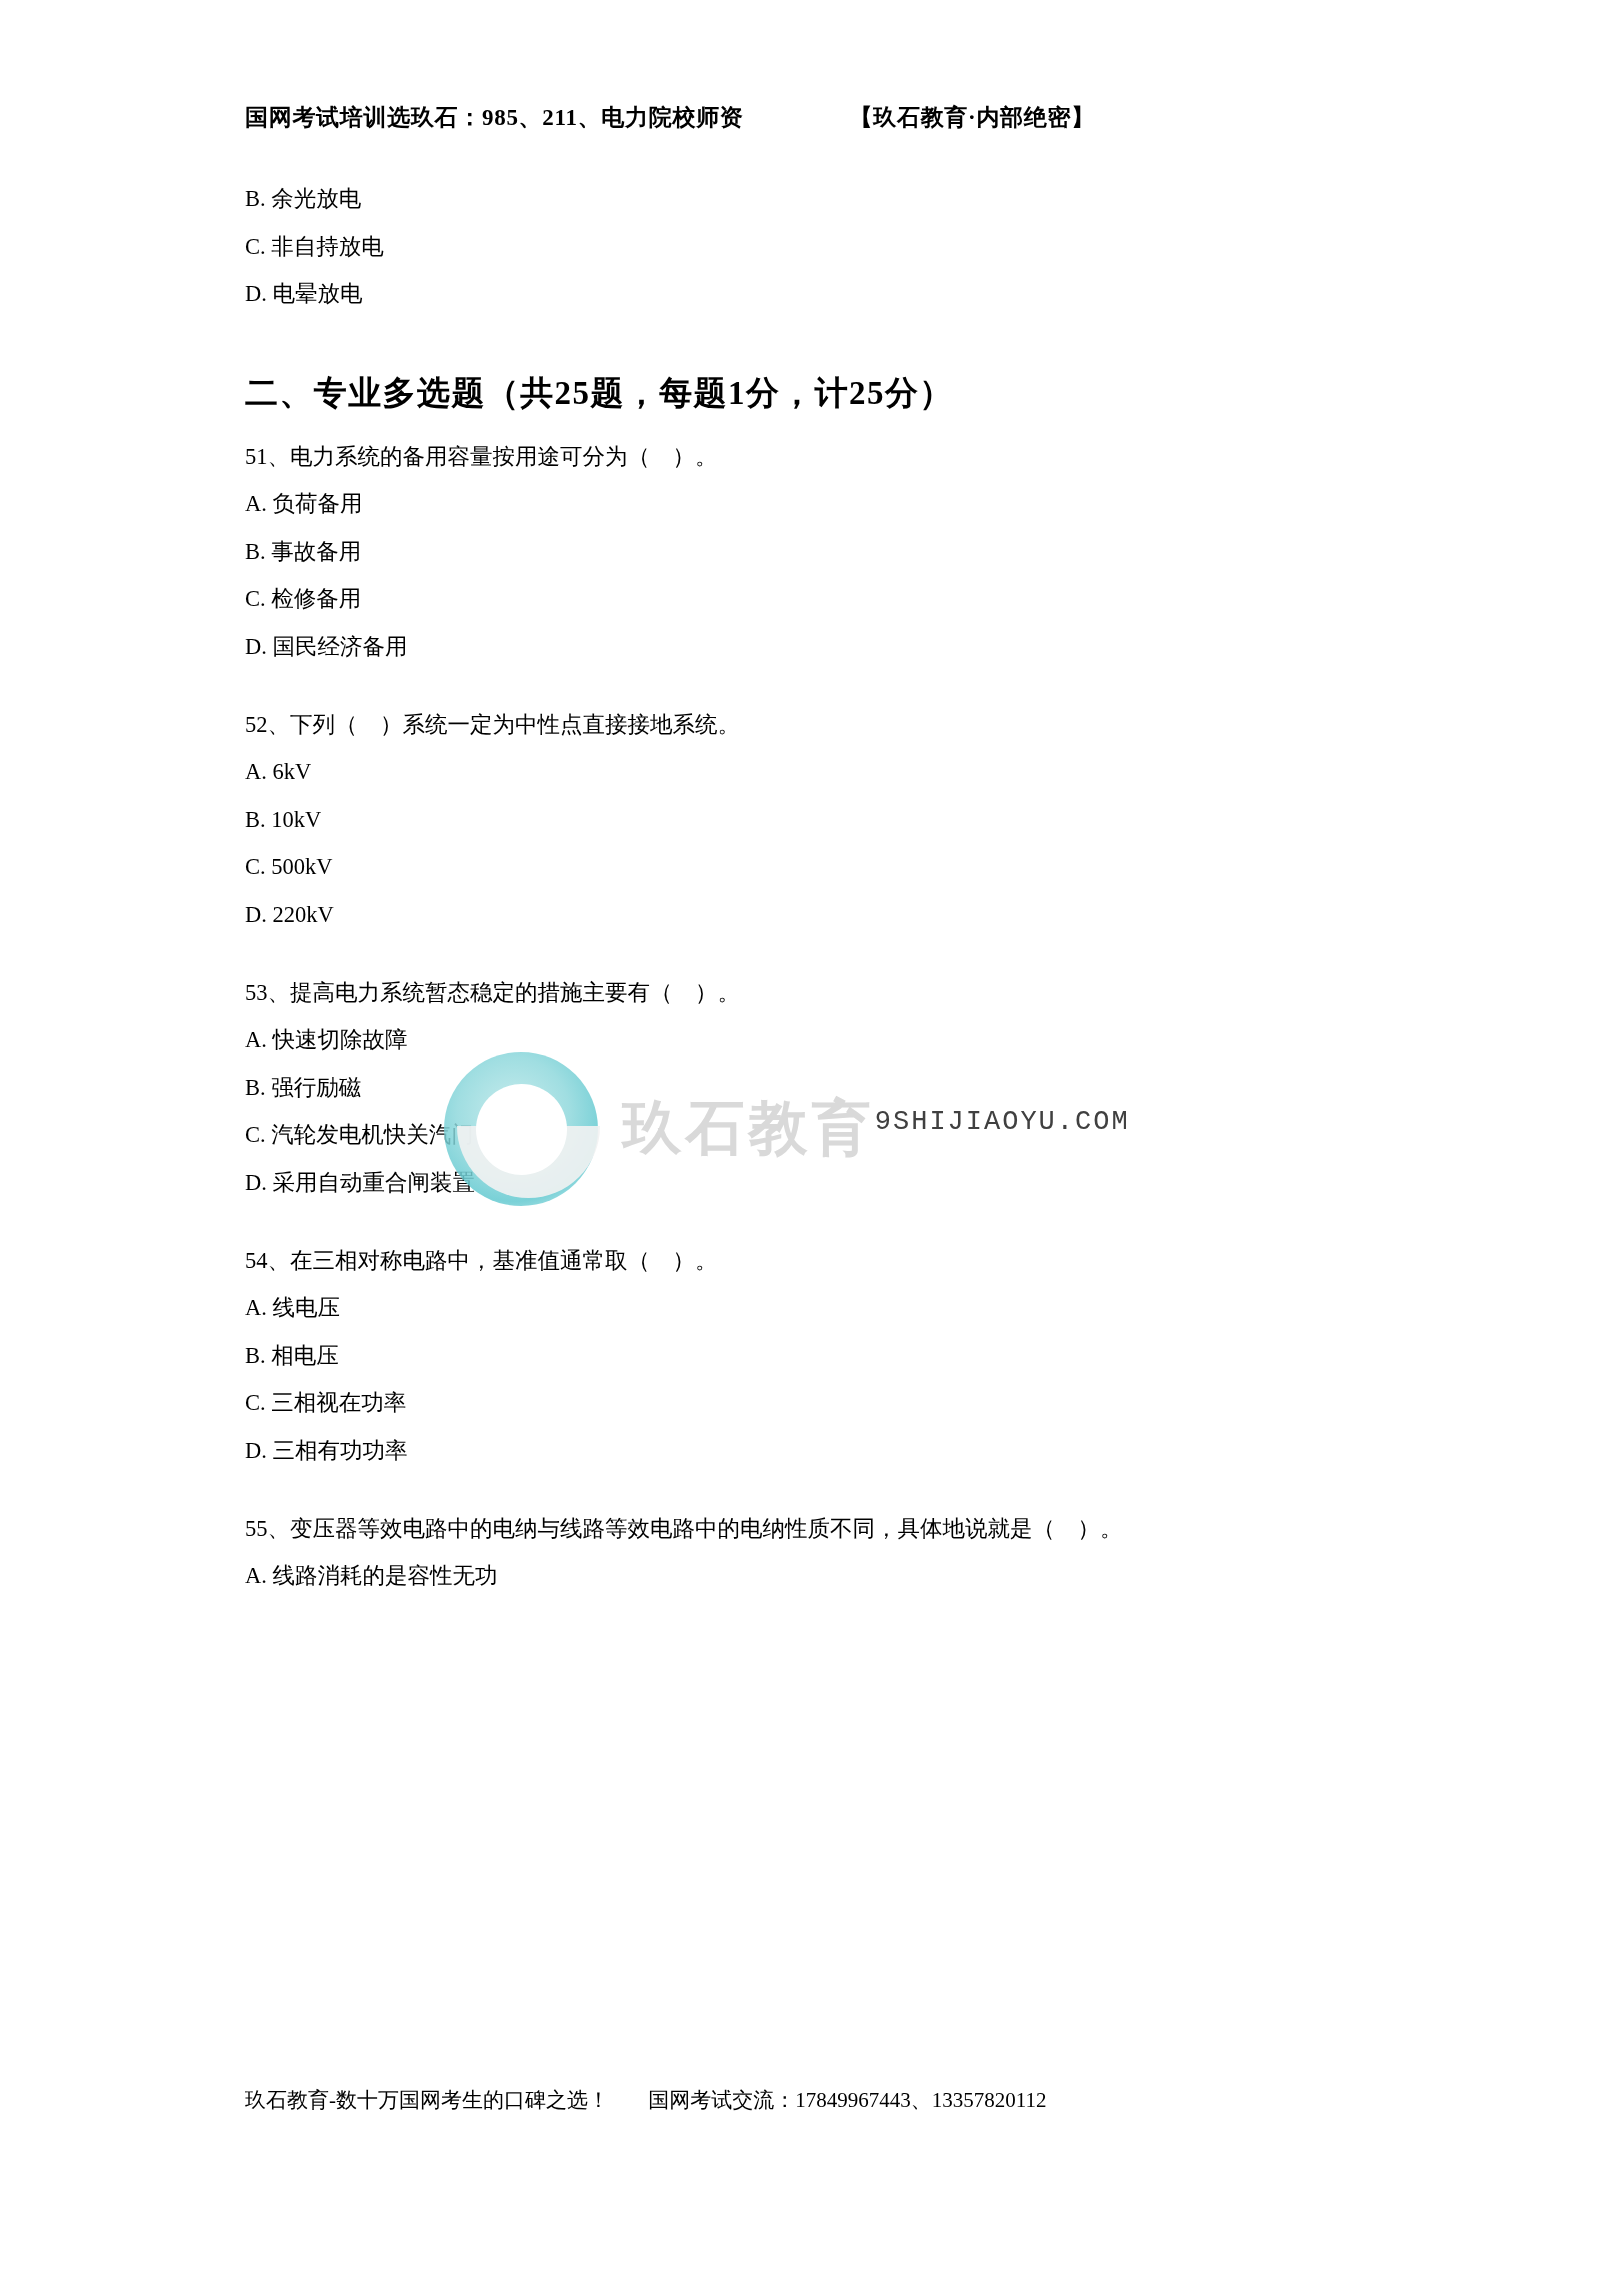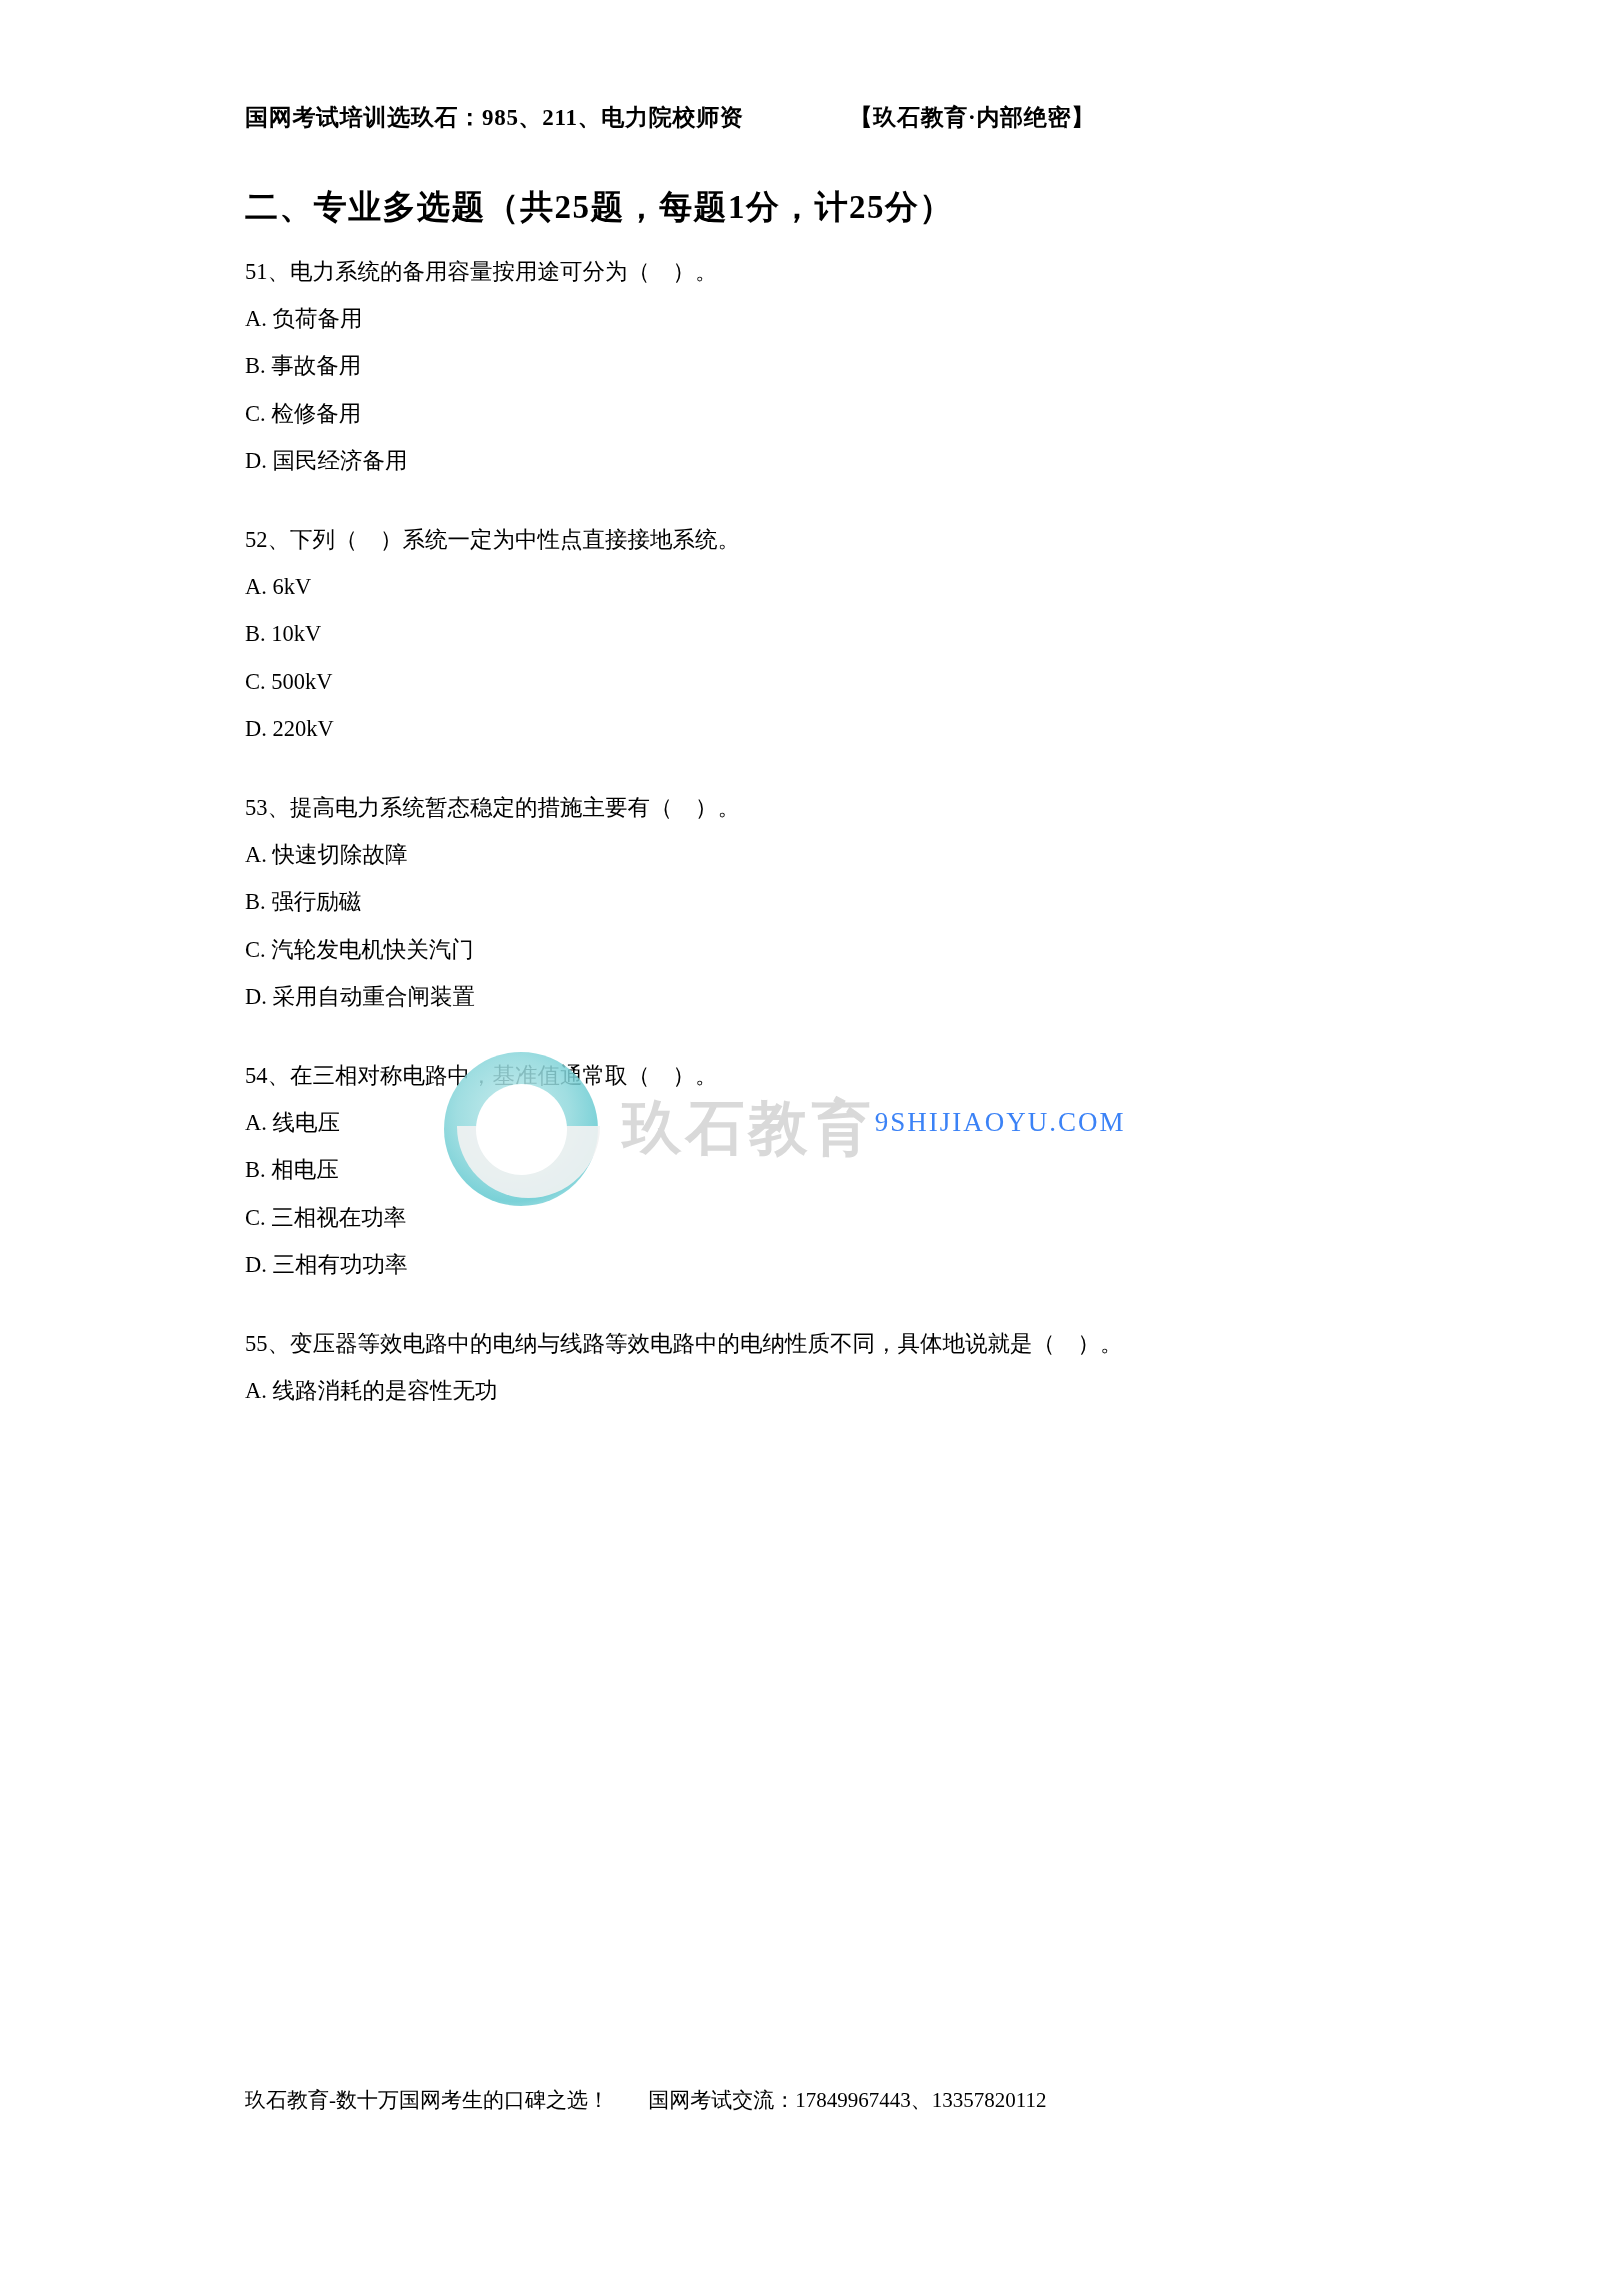--- a/index.html
+++ b/index.html
@@ -143,38 +143,43 @@
   .wm-main {
     font-size: 59px;
     font-weight: bold;
     color: #d9d9d9;
     letter-spacing: 4.1px;
     line-height: 1;
     font-family: "Liberation Sans", sans-serif;
   }
   .wm-sub {
     font-size: 27px;
-    color: #3b82f6;
+    color: #404040;
     letter-spacing: 2px;
     margin-top: 8.2px;
-    font-family: Liberation Serif, serif;
+    font-family: Liberation Mono, monospace;
   }
 </style>
 </head>
 <body>
 
 <div class="page">
 
   <div class="content">
 
     <div class="doc-header">
       <span class="hdr-left">国网考试培训选玖石：985、211、电力院校师资</span>
       <span class="hdr-right">【玖石教育·内部绝密】</span>
     </div>
 
+    <div class="lead-options">
+      <div class="opt">B. 余光放电</div>
+      <div class="opt">C. 非自持放电</div>
+      <div class="opt">D. 电晕放电</div>
+    </div>
 
     <div class="section-title">二、专业多选题（共25题，每题1分，计25分）</div>
 
     <div class="q-block">
       <div class="stem">51、电力系统的备用容量按用途可分为（    ）。</div>
       <div class="opt">A. 负荷备用</div>
       <div class="opt">B. 事故备用</div>
       <div class="opt">C. 检修备用</div>
       <div class="opt">D. 国民经济备用</div>
     </div>

